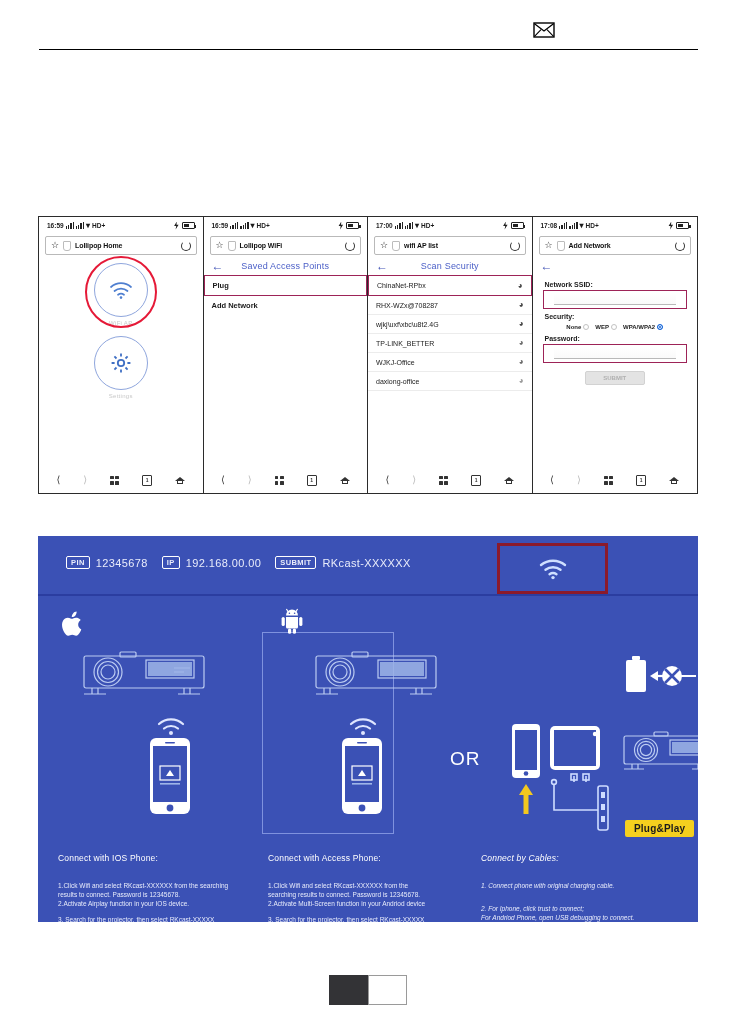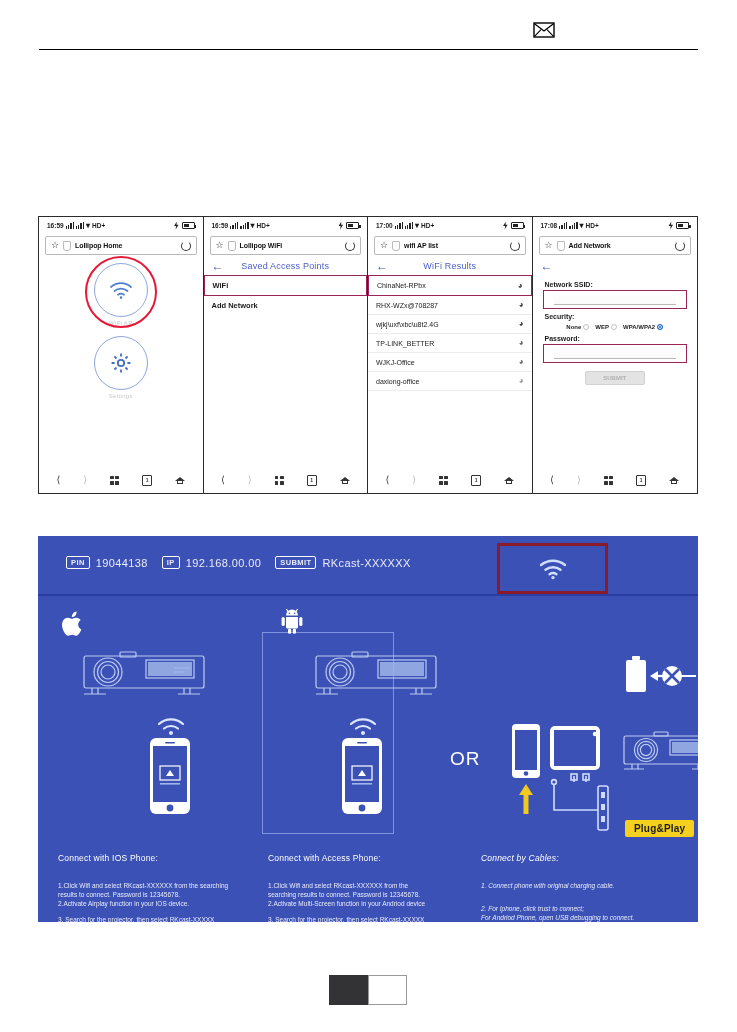--- a/index.html
+++ b/index.html
@@ -471,21 +471,21 @@
       <span class="shield"></span>
       <span class="u-title">Lollipop WiFi</span>
       <span class="reload"></span>
     </div>
     <div class="screen">
       <div class="back-row">
         <span class="back-arrow">←</span>
         <span class="scr-title">Saved Access Points</span>
       </div>
       <div class="list-row boxed">
-        <span>WiFi</span>
+        <span>Plug</span>
       </div>
       <div class="list-row plain">
         <span>Add Network</span>
       </div>
     </div>
     <div class="navbar">
       <span class="nv">⟨</span>
       <span class="nv dim">⟩</span>
       <span class="nv-grid">
           <span></span>
@@ -526,21 +526,21 @@
     </div>
     <div class="urlbar">
       <span class="star">☆</span>
       <span class="shield"></span>
       <span class="u-title">wifi AP list</span>
       <span class="reload"></span>
     </div>
     <div class="screen">
       <div class="back-row">
         <span class="back-arrow">←</span>
-        <span class="scr-title">WiFi Results</span>
+        <span class="scr-title">Scan Security</span>
       </div>
       <div class="list-row boxed ssid-row">
         <span>ChinaNet-RPbx</span>
         <span class="wifi-glyph w3">◕</span>
       </div>
       <div class="list-row ssid-row">
         <span>RHX-WZx@708287</span>
         <span class="wifi-glyph w3">◕</span>
       </div>
       <div class="list-row ssid-row">
@@ -652,21 +652,21 @@
   </div>
 
 </div>
 
 <div class="poster">
 
   <div class="poster-top">
     <div class="chips">
       <span class="chip-pair">
         <span class="chip">PIN</span>
-        <span>19044138</span>
+        <span>12345678</span>
       </span>
       <span class="chip-pair">
         <span class="chip">IP</span>
         <span>192.168.00.00</span>
       </span>
       <span class="chip-pair">
         <span class="chip">SUBMIT</span>
         <span>RKcast-XXXXXX</span>
       </span>
     </div>

